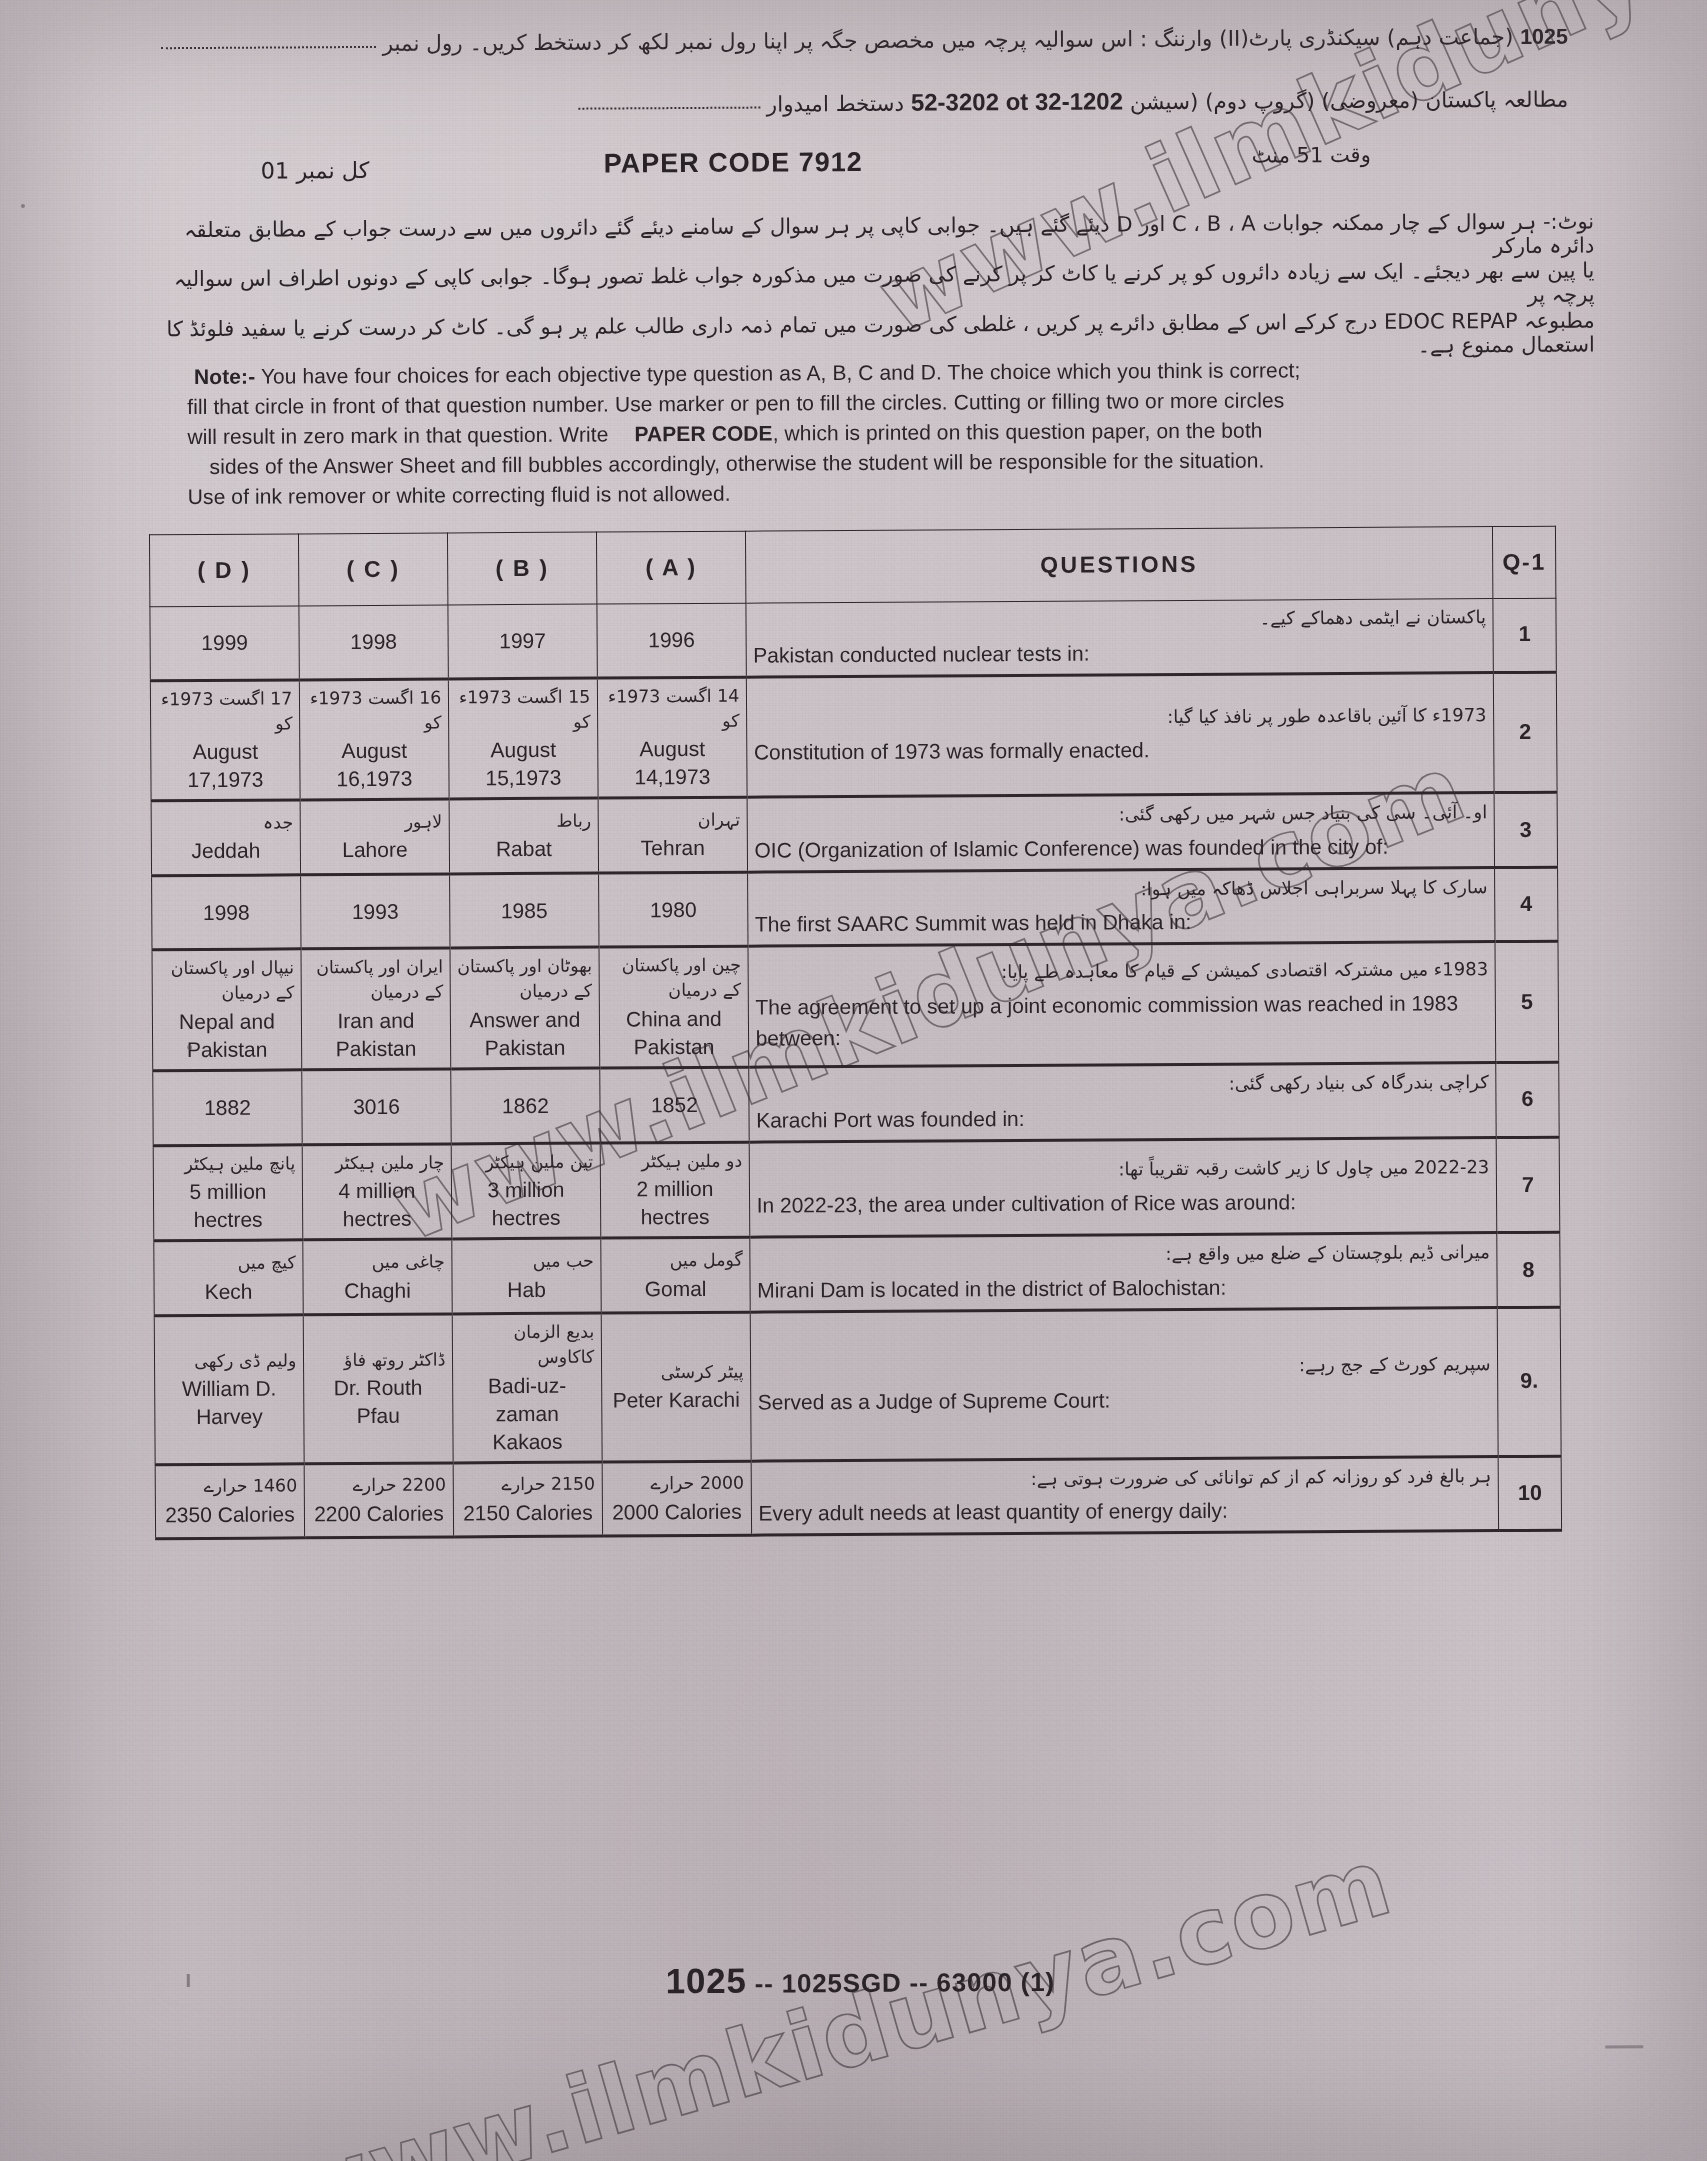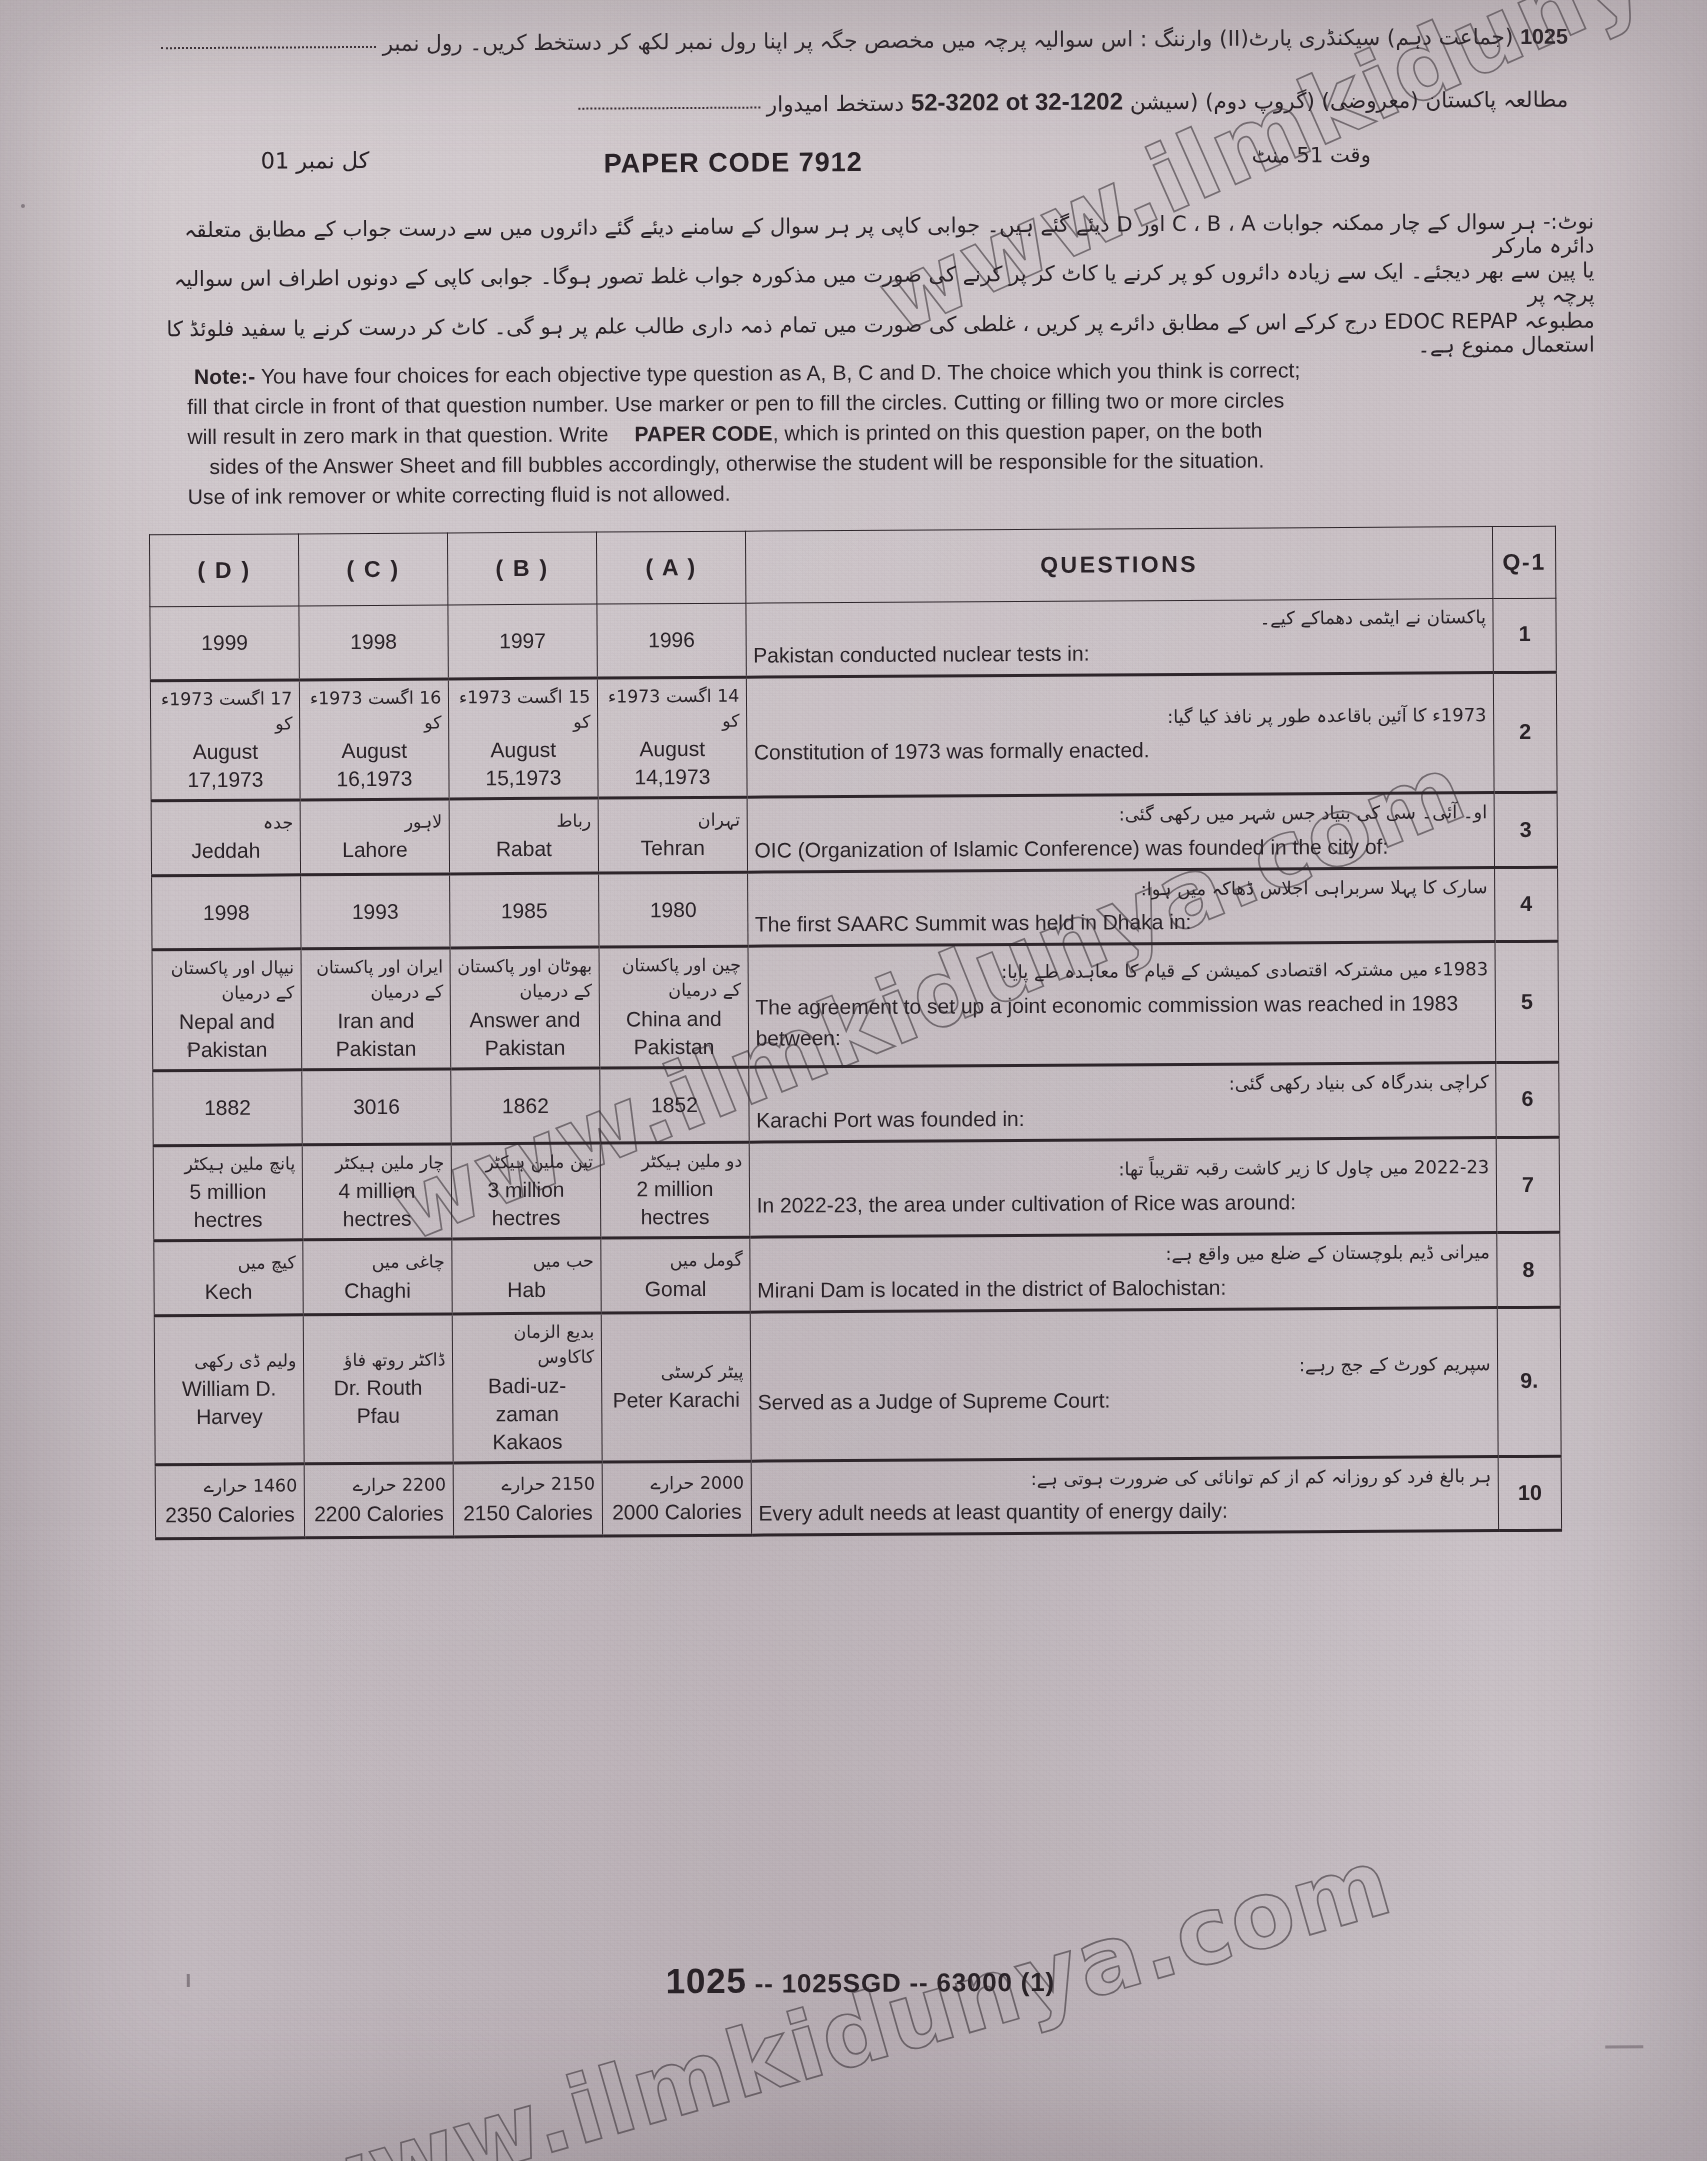--- a/index.html
+++ b/index.html
@@ -58,21 +58,21 @@
   #h-row1 .r{ float:right; }
   #h-row2{ left:149px; top:89px; width:1424px; font-size:21.5px; }
 
   .num-lat{ font-family:"Liberation Sans", sans-serif; font-weight:700; }
 
   #paper-code{
     position:absolute; left:608px; top:147px;
     font-size:27px; font-weight:700; letter-spacing:1px;
     font-family:"Liberation Sans", sans-serif;
   }
-  #total-marks{ position:absolute; left:265px; top:144px; font-size:22.4px; }
+  #total-marks{ position:absolute; left:265px; top:154px; font-size:22.4px; }
   #time-15{ position:absolute; left:1256px; top:146px; font-size:21px; }
 
   
   #note-urdu-1{ position:absolute; left:149px; top:214px; width:1449px; font-size:21px; text-align:right; }
   #note-urdu-2{ position:absolute; left:149px; top:263px; width:1449px; font-size:21px; text-align:right; }
   #note-urdu-3{ position:absolute; left:149px; top:313px; width:1449px; font-size:21px; text-align:right; }
 
   #note-en{
     position:absolute; left:162px; top:358px; width:1407px;
     font-size:21px; line-height:30px; letter-spacing:0.1px;

